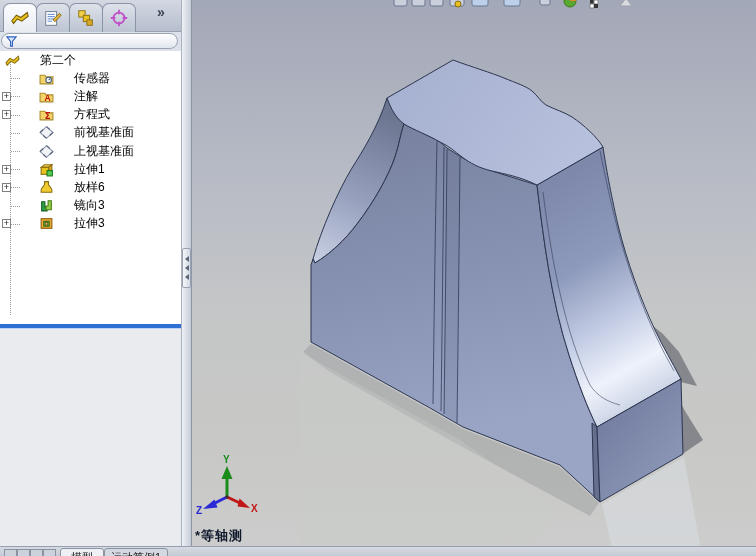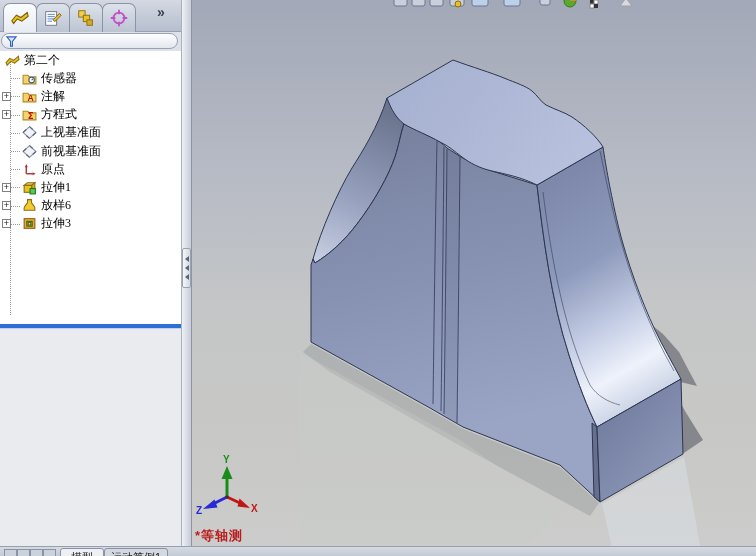--- a/index.html
+++ b/index.html
@@ -5,21 +5,21 @@
   html,body{margin:0;padding:0;}
   .screen{
     position:relative;width:756px;height:556px;overflow:hidden;
     font-family:"Liberation Sans","DejaVu Sans",sans-serif;
     background:#c4c6c7;user-select:none;
   }
   
   .viewport-svg{position:absolute;left:0;top:0;z-index:1;}
   .view-label{
     position:absolute;left:195px;top:527px;z-index:3;
-    font-size:13px;font-weight:bold;color:#b91c1c;letter-spacing:1px;
+    font-size:13px;font-weight:bold;color:#0f172a;letter-spacing:1px;
   }
   
   .panel{
     position:absolute;left:0;top:0;width:181px;height:546px;z-index:5;
     background:linear-gradient(#dfe3ec,#c9cfdb);
   }
   .panel-tabs{position:absolute;left:0;top:0;width:181px;height:31px;
     background:linear-gradient(#d3d8e2,#b7bfce);border-bottom:1px solid #9aa2b2;}
   .ptab{position:absolute;top:3px;width:32px;height:28px;border:1px solid #8b93a6;border-bottom:none;
     border-radius:7px 7px 0 0;background:linear-gradient(#dde2ea,#bcc4d2);
@@ -28,22 +28,22 @@
   .ptab svg{width:20px;height:20px;}
   .ptab-chevron{position:absolute;top:4px;left:157px;font-size:14px;color:#3a4454;font-weight:bold;cursor:pointer;}
   .filter-bar{
     position:absolute;left:1px;top:33px;width:177px;height:16px;border:1px solid #9aa2b2;
     border-radius:9px;background:linear-gradient(#ffffff,#e2e6ee);display:flex;align-items:center;padding-left:3px;box-sizing:border-box;}
   .filter-bar svg{width:13px;height:13px;}
   .tree{
     position:absolute;left:0;top:51px;width:181px;height:273px;background:#ffffff;overflow:hidden;}
   .tree-vline{position:absolute;left:10px;top:10px;height:254px;border-left:1px dotted #9a9a9a;}
   .tree-row{position:relative;display:flex;align-items:center;height:18.2px;font-size:12px;color:#000;white-space:nowrap;cursor:default;}
-  .tree-row .lbl{margin-left:4px;font-family:Liberation Serif, serif;}
-  .tree-row.child{padding-left:22px;}
+  .tree-row .lbl{margin-left:20px;}
+  .tree-row.child{padding-left:39px;}
   .tree-row.root{padding-left:5px;font-weight:normal;}
   .tree-row.child::before{content:"";position:absolute;left:11px;top:50%;width:9px;border-top:1px dotted #9a9a9a;}
   .tree-row .ticon{width:15px;height:15px;display:inline-block;flex:0 0 15px;}
   .tree-row .ticon svg{width:15px;height:15px;display:block;}
   .expand-box{
     position:absolute;left:2px;top:50%;margin-top:-4.5px;width:9px;height:9px;box-sizing:border-box;
     border:1px solid #808080;background:#fff;font-size:9px;line-height:7px;text-align:center;color:#222;z-index:2;}
   .rollback{position:absolute;left:0;top:324px;width:181px;height:4px;background:#2e6fd4;border-bottom:1px solid #bcd2f0;cursor:row-resize;}
   .panel-below{position:absolute;left:0;top:329px;width:181px;height:217px;background:#e9ebee;}
   .splitter{
@@ -257,41 +257,30 @@
           </span>
           <span class="lbl">方程式</span>
         </div>
         <div class="tree-row child">
           <span class="ticon">
             <svg viewBox="0 0 14 14">
               <path d="M7,1.5 L13,7 L7,12.5 L1,7 Z" fill="#dfe5f2" fill-opacity="0.45" stroke="#8a93a8"></path>
               <path d="M7,1.5 L10,4.2 M13,7 L10,9.8 M7,12.5 L4,9.8 M1,7 L4,4.2" stroke="#5a6478" fill="none"></path>
             </svg>
           </span>
-          <span class="lbl">上视基准面</span>
+          <span class="lbl">前视基准面</span>
         </div>
         <div class="tree-row child">
           <span class="ticon">
             <svg viewBox="0 0 14 14">
               <path d="M7,1.5 L13,7 L7,12.5 L1,7 Z" fill="#dfe5f2" fill-opacity="0.45" stroke="#8a93a8"></path>
               <path d="M7,1.5 L10,4.2 M13,7 L10,9.8 M7,12.5 L4,9.8 M1,7 L4,4.2" stroke="#5a6478" fill="none"></path>
             </svg>
           </span>
-          <span class="lbl">前视基准面</span>
-        </div>
-        <div class="tree-row child">
-          <span class="ticon">
-            <svg viewBox="0 0 14 14">
-              <path d="M4,11 V4.5" stroke="#b03030" stroke-width="1.3" fill="none"></path>
-              <path d="M4,1.8 L2.6,5 L5.4,5 Z" fill="#b03030"></path>
-              <path d="M4,11 H10" stroke="#b03030" stroke-width="1.3" fill="none"></path>
-              <path d="M12.8,11 L9.8,9.6 L9.8,12.4 Z" fill="#b03030"></path>
-            </svg>
-          </span>
-          <span class="lbl">原点</span>
+          <span class="lbl">上视基准面</span>
         </div>
         <div class="tree-row child">
           <span class="expand-box">+</span>
           <span class="ticon">
             <svg viewBox="0 0 14 14">
               <path d="M2,5 L5,2.5 L12,2.5 L9,5 Z" fill="#f0d048" stroke="#8a6d10"></path>
               <path d="M9,5 L12,2.5 L12,9 L9,11.5 Z" fill="#d8a828" stroke="#8a6d10"></path>
               <rect x="2" y="5" width="7" height="6.5" fill="#e9c41f" stroke="#8a6d10"></rect>
               <rect x="7.5" y="8" width="5" height="5" fill="#58c858" stroke="#1a7a1a"></rect>
             </svg>
@@ -299,20 +288,29 @@
           <span class="lbl">拉伸1</span>
         </div>
         <div class="tree-row child">
           <span class="expand-box">+</span>
           <span class="ticon">
             <svg viewBox="0 0 14 14">
               <path d="M5.2,1.5 h3.6 v2.2 c0,2 3.2,3.4 3.2,5.6 v2.2 h-10 v-2.2 c0,-2.2 3.2,-3.6 3.2,-5.6 Z" fill="#f0cc30" stroke="#8a6d10"></path>
             </svg>
           </span>
           <span class="lbl">放样6</span>
+        </div>
+        <div class="tree-row child">
+          <span class="ticon">
+            <svg viewBox="0 0 14 14">
+              <path d="M2.5,3.5 h3 v5 h2 v3.5 h-5 Z" fill="#2fa048" stroke="#0e5c1e"></path>
+              <path d="M11.5,2.5 h-3 v5 h-2 v3.5 h5 Z" fill="#9ad04a" stroke="#3f7d14"></path>
+            </svg>
+          </span>
+          <span class="lbl">镜向3</span>
         </div>
         <div class="tree-row child">
           <span class="expand-box">+</span>
           <span class="ticon">
             <svg viewBox="0 0 14 14">
               <rect x="2" y="2.5" width="10" height="9" fill="#f0a830" stroke="#8a5d10"></rect>
               <rect x="4.5" y="5" width="5" height="4.5" fill="#8cc83c" stroke="#2a6a1a"></rect>
               <rect x="5.8" y="6.2" width="2.4" height="2.2" fill="#f8f0d0" stroke="#6a5a10"></rect>
             </svg>
           </span>

